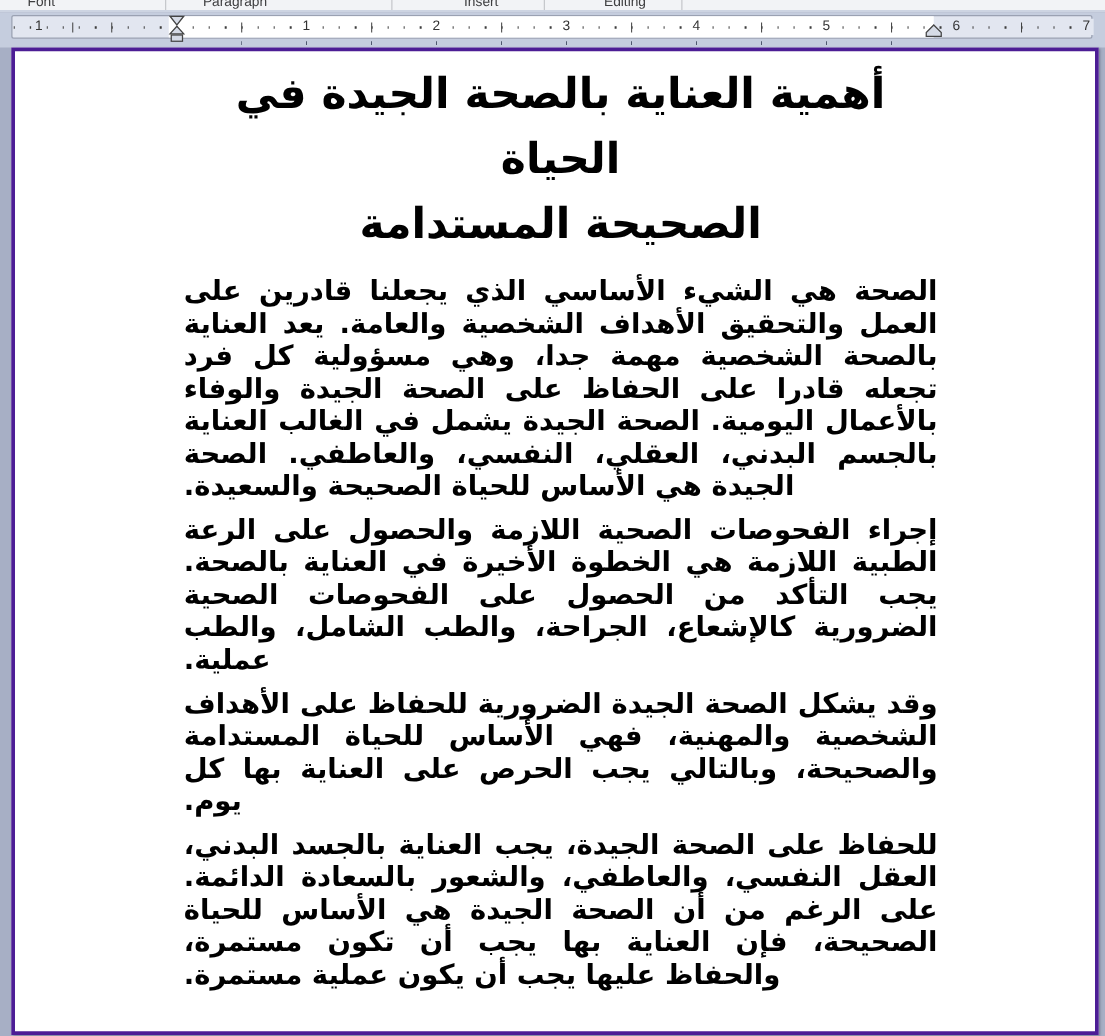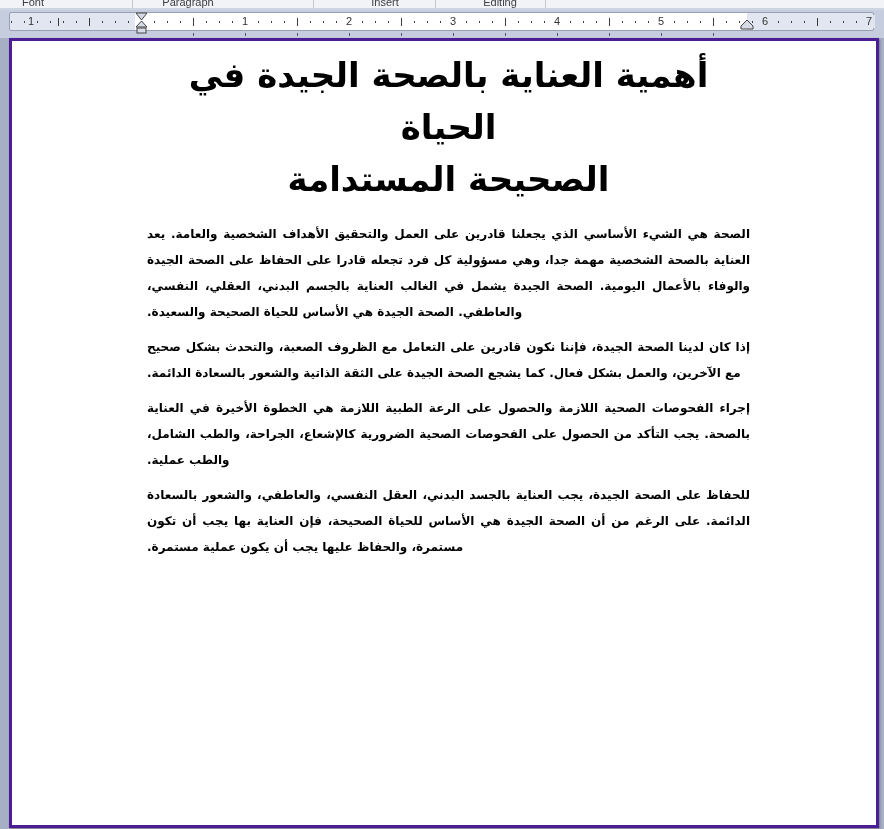--- a/index.html
+++ b/index.html
@@ -31,21 +31,21 @@
   .marker{position:absolute;}
   .tab-stops{position:absolute;left:193px;top:23px;width:557px;height:3px;
              background-image:repeating-linear-gradient(to right,#4f586e 0 1px,transparent 1px 52px);}
 
   
   .page{position:absolute;left:9px;top:38px;width:864px;height:784px;background:#ffffff;
         border:3px solid #4c1d95;box-shadow:1px 1px 2px rgba(50,55,80,.45);}
   .content{position:absolute;left:135px;right:126px;top:0;direction:rtl;color:#000;}
   .doc-title{margin-top:8px;text-align:center;font-weight:bold;font-size:34px;line-height:52px;
              font-family:"DejaVu Sans",sans-serif;}
-  .content p{margin:0 0 9px 0;font-size:12px;line-height:26px;font-weight:bold;
+  .content p{margin:0 0 9px 0;font-size:22px;line-height:26px;font-weight:bold;
              font-family:"DejaVu Sans",sans-serif;
              text-align:justify;text-align-last:left;}
   .content .title-gap{height:16px;}
 </style>
 </head>
 <body>
 
 <div class="screen">
 
   <div class="ribbon">
@@ -89,20 +89,20 @@
   </div>
 
   <div class="page">
     <div class="content">
       <div class="doc-title">
         <div>أهمية العناية بالصحة الجيدة في الحياة</div>
         <div>الصحيحة المستدامة</div>
       </div>
       <div class="title-gap"></div>
       <p>الصحة هي الشيء الأساسي الذي يجعلنا قادرين على العمل والتحقيق الأهداف الشخصية والعامة. يعد العناية بالصحة الشخصية مهمة جدا، وهي مسؤولية كل فرد تجعله قادرا على الحفاظ على الصحة الجيدة والوفاء بالأعمال اليومية. الصحة الجيدة يشمل في الغالب العناية بالجسم البدني، العقلي، النفسي، والعاطفي. الصحة الجيدة هي الأساس للحياة الصحيحة والسعيدة.</p>
-      <p>إذا كان لدينا الصحة الجيدة، فإننا نكون قادرين على التعامل مع الظروف الصعبة، والتحدث بشكل صحيح مع الآخرين، والعمل بشكل فعال. كما يشجع الصحة الجيدة على الثقة الذاتية والشعور بالسعادة الدائمة.</p>
       <p>إجراء الفحوصات الصحية اللازمة والحصول على الرعة الطبية اللازمة هي الخطوة الأخيرة في العناية بالصحة. يجب التأكد من الحصول على الفحوصات الصحية الضرورية كالإشعاع، الجراحة، والطب الشامل، والطب عملية.</p>
+      <p>وقد يشكل الصحة الجيدة الضرورية للحفاظ على الأهداف الشخصية والمهنية، فهي الأساس للحياة المستدامة والصحيحة، وبالتالي يجب الحرص على العناية بها كل يوم.</p>
       <p>للحفاظ على الصحة الجيدة، يجب العناية بالجسد البدني، العقل النفسي، والعاطفي، والشعور بالسعادة الدائمة. على الرغم من أن الصحة الجيدة هي الأساس للحياة الصحيحة، فإن العناية بها يجب أن تكون مستمرة، والحفاظ عليها يجب أن يكون عملية مستمرة.</p>
 
     </div>
   </div>
 
 </div>
 
 </body></html>

